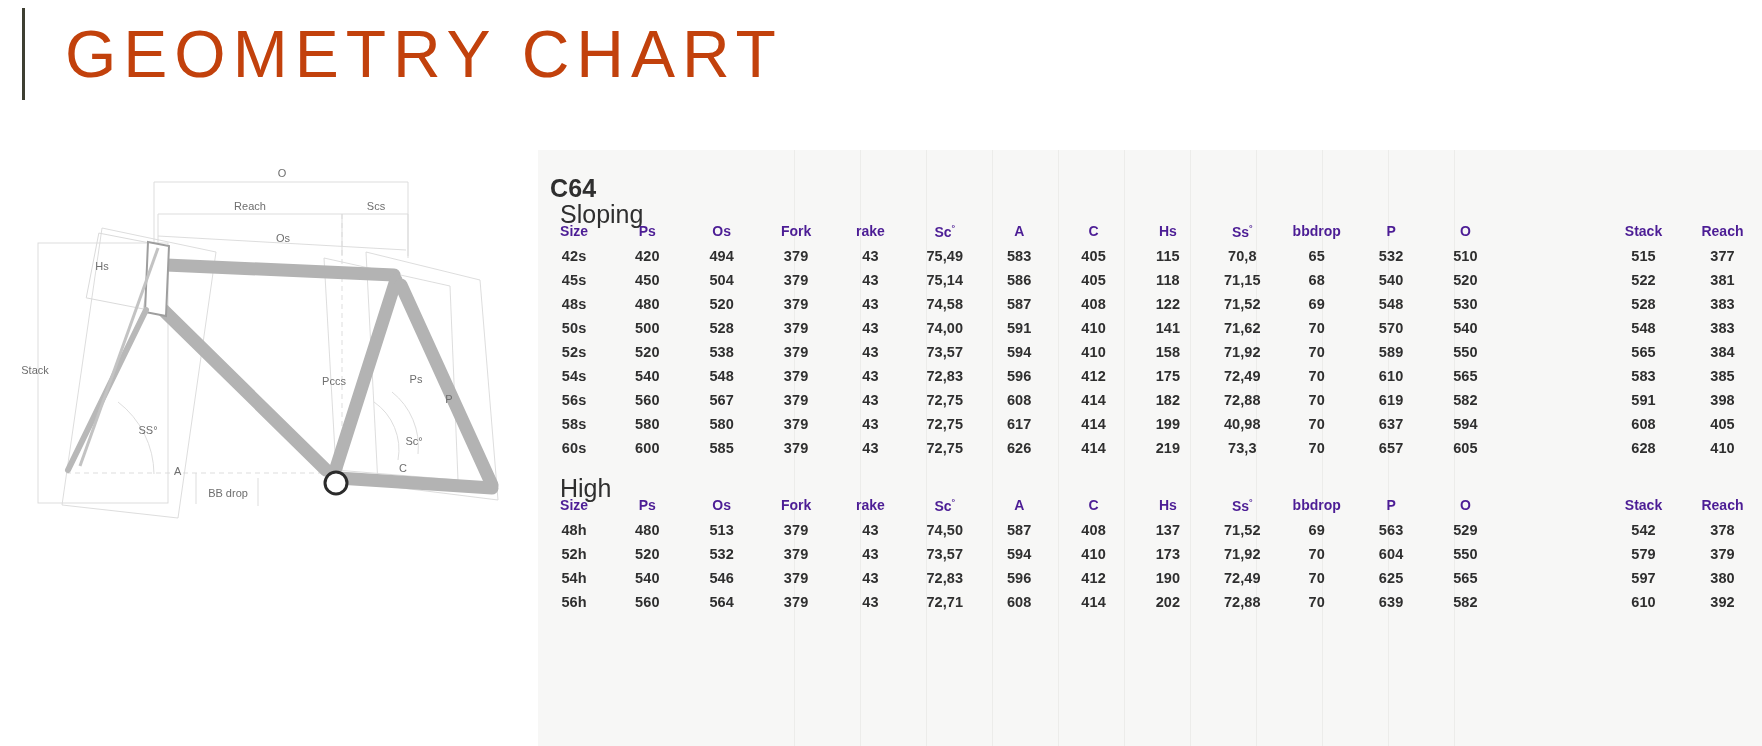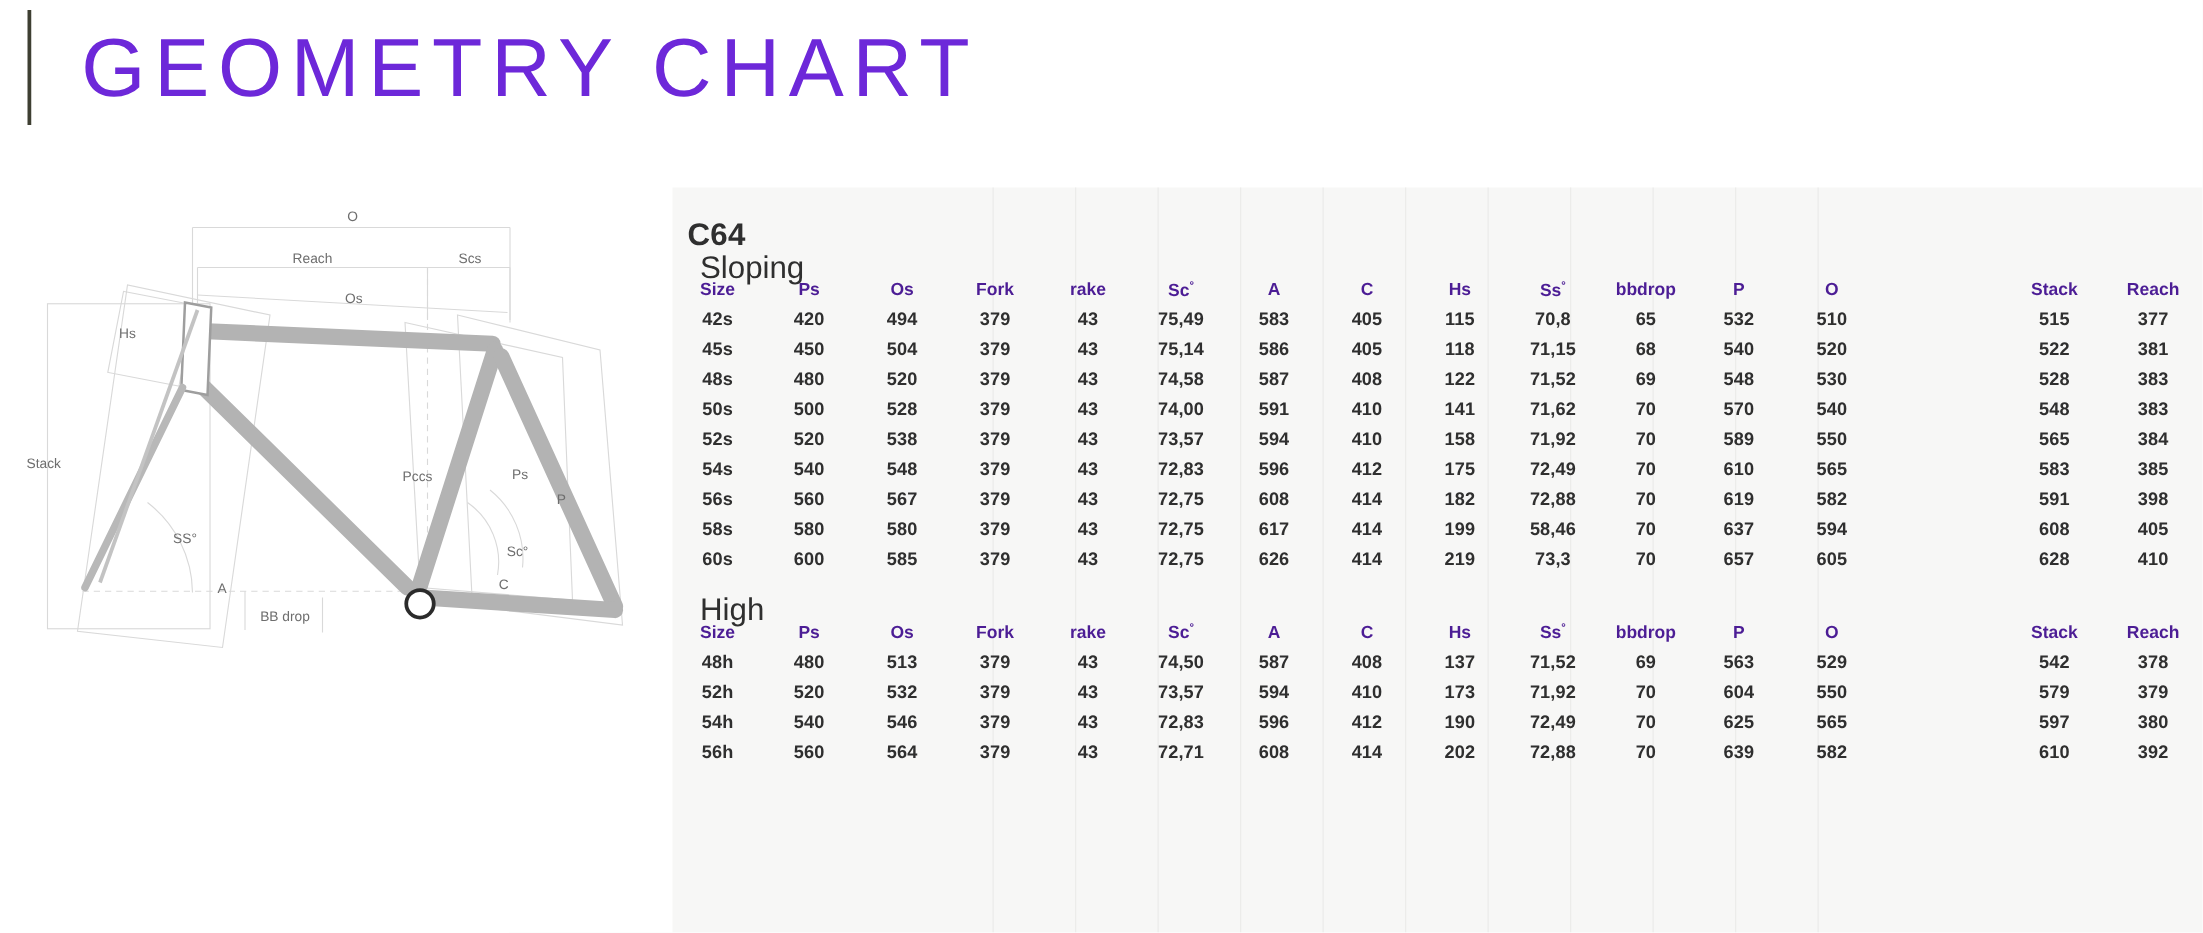--- a/index.html
+++ b/index.html
@@ -12,21 +12,21 @@
   .page { position: relative; width: 1762px; height: 746px; background: #fff; }
 
   
   .title-wrap {
     position: absolute; left: 22px; top: 8px;
     display: flex; align-items: stretch; height: 92px;
   }
   .title-rule { width: 3px; background: #3e3f32; margin-right: 40px; height: 92px; }
   .title-text {
     font-size: 66px; font-weight: 300; letter-spacing: 7px;
-    color: #6d28d9; line-height: 92px; white-space: nowrap;
+    color: #c2410c; line-height: 92px; white-space: nowrap;
     font-family: "Liberation Sans", sans-serif;
   }
 
   
   .diagram { position: absolute; left: 6px; top: 140px; width: 510px; height: 380px; }
   .diagram svg { display: block; }
   .dg-label { font-family: "Liberation Sans", sans-serif; font-size: 11px; fill: #6e6e6e; }
 
   
   .table-panel {
@@ -323,21 +323,21 @@
           <tr>
             <td class="c0">58s</td>
             <td class="cn">580</td>
             <td class="cn">580</td>
             <td class="cn">379</td>
             <td class="cn">43</td>
             <td class="cn">72,75</td>
             <td class="cn">617</td>
             <td class="cn">414</td>
             <td class="cn">199</td>
-            <td class="cn">58,46</td>
+            <td class="cn">40,98</td>
             <td class="cn">70</td>
             <td class="cn">637</td>
             <td class="cn">594</td>
             <td class="gap"></td>
             <td class="cs">608</td>
             <td class="cs">405</td>
           </tr>
           <tr>
             <td class="c0">60s</td>
             <td class="cn">600</td>

